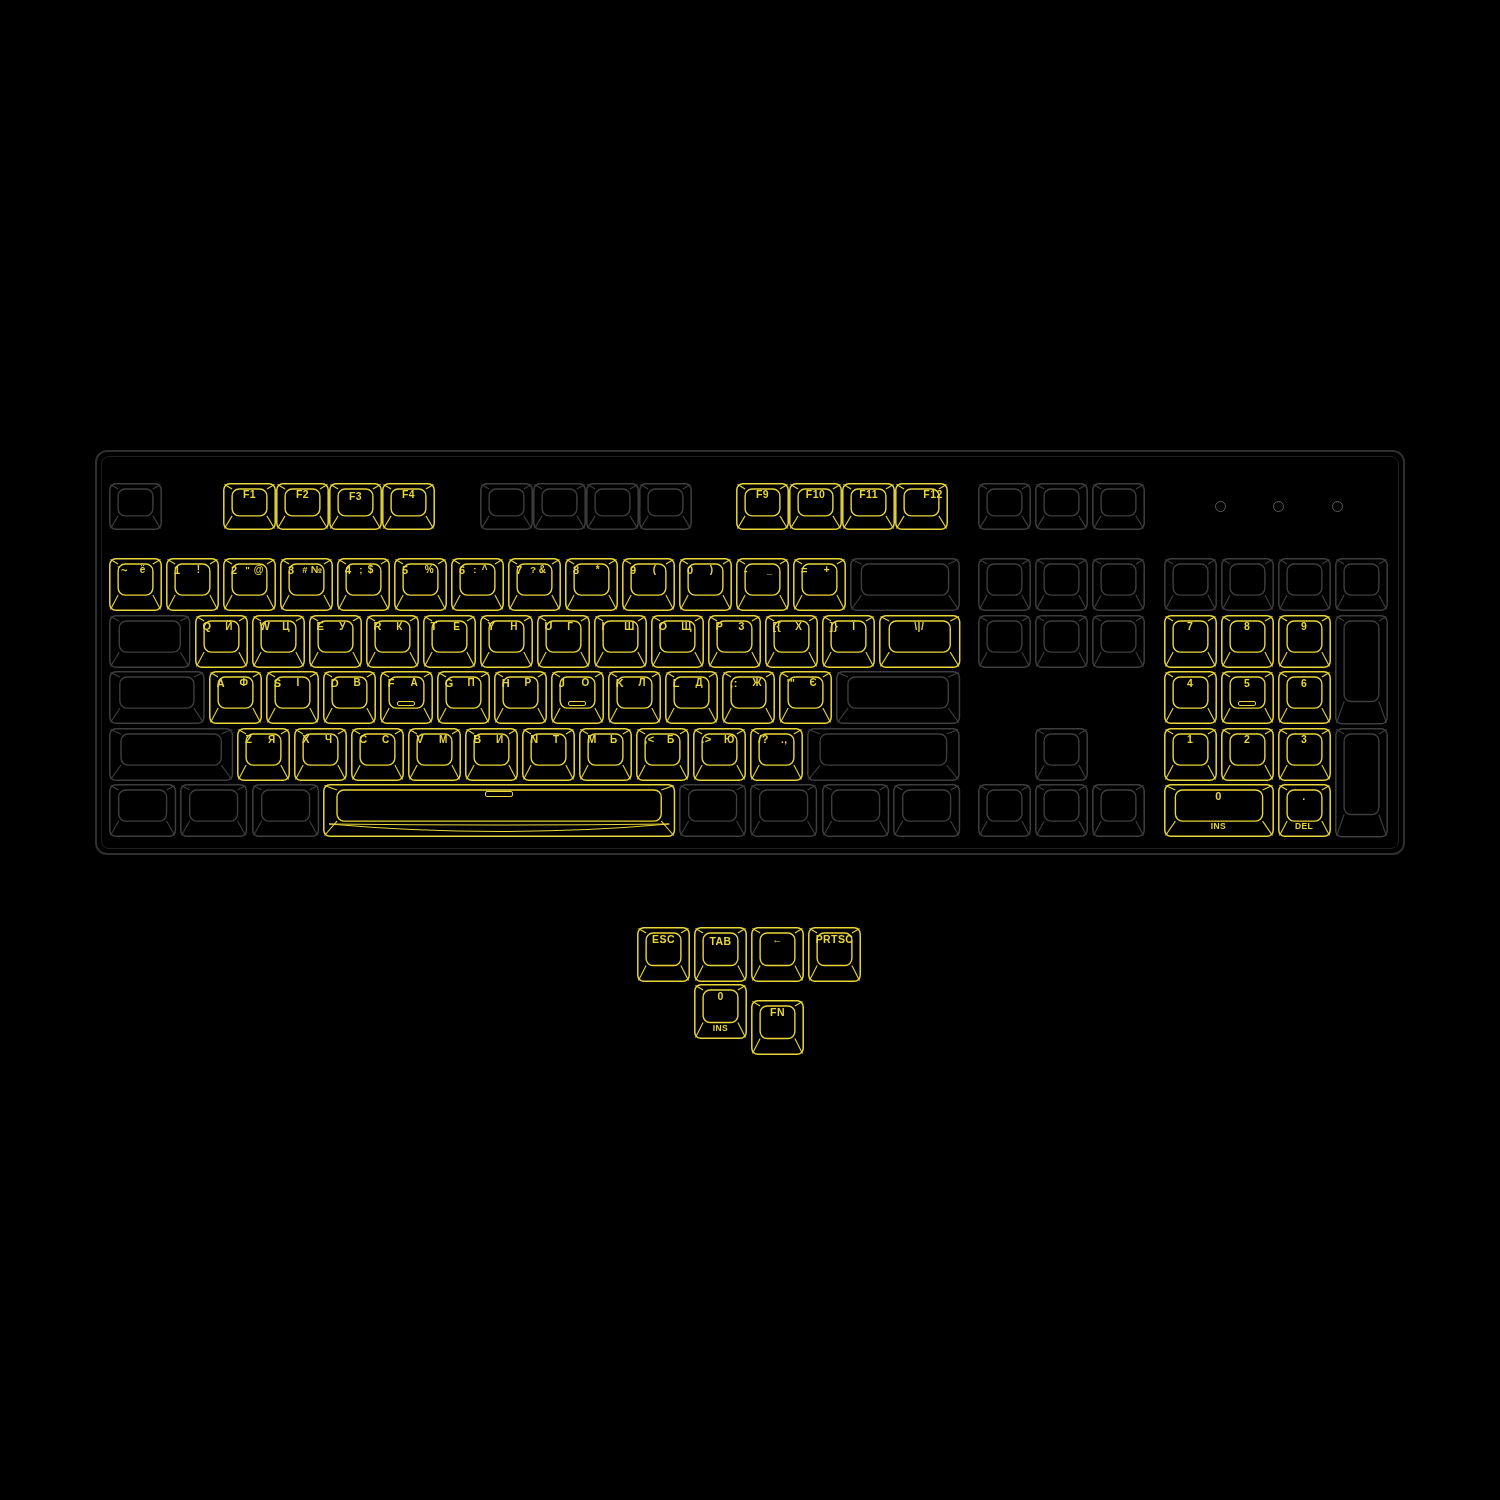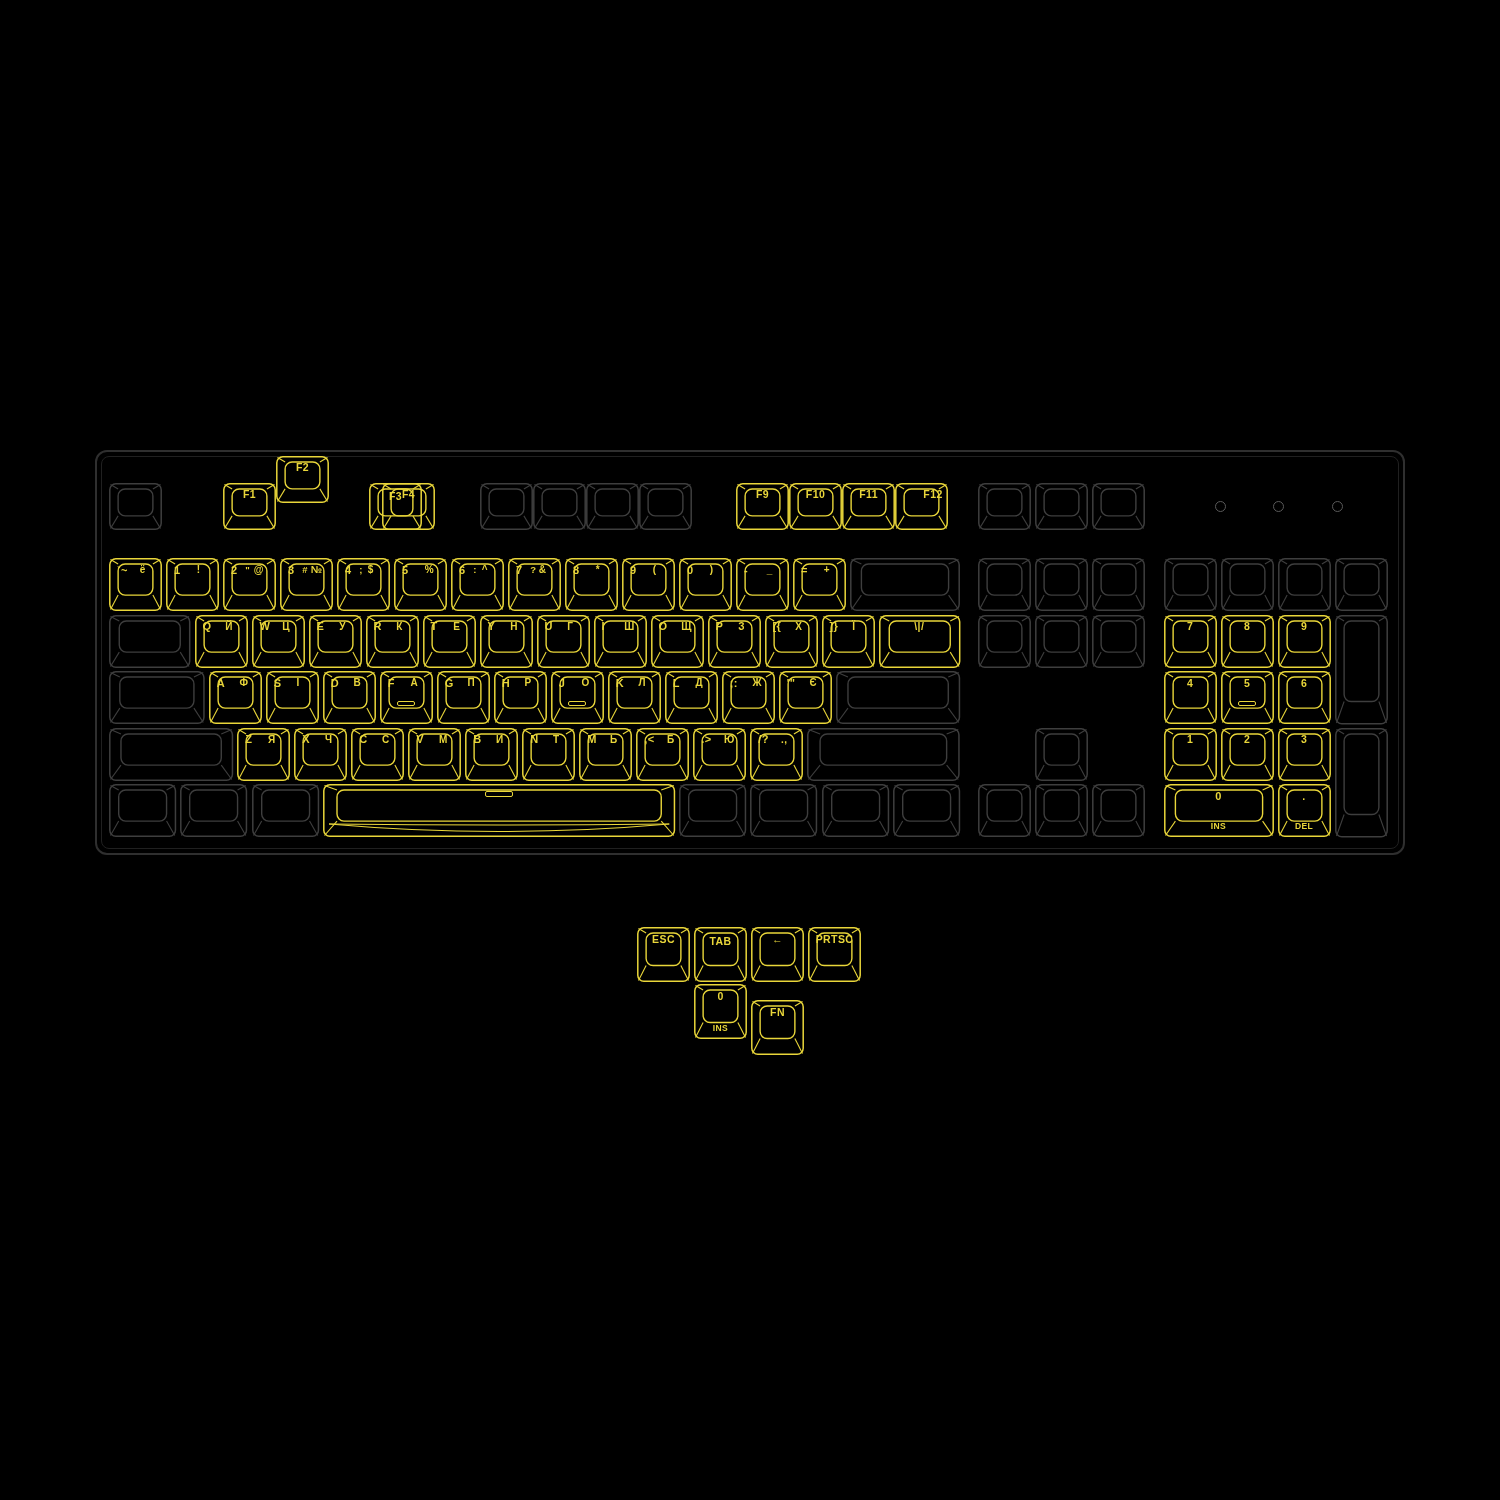--- a/index.html
+++ b/index.html
@@ -44,32 +44,32 @@
       <svg width="53" height="47" viewBox="0 0 53 47">
         <rect x="0.8" y="0.8" width="51.4" height="45.4" rx="6" fill="none" stroke="currentColor" stroke-width="1.5"></rect>
         <rect x="9.120000000000001" y="6" width="34.76" height="26.9" rx="7" fill="none" stroke="currentColor" stroke-width="1.4"></rect>
         <line x1="1.5" y1="1.5" x2="9.120000000000001" y2="6" stroke="currentColor" stroke-width="1.1"></line>
         <line x1="51.5" y1="1.5" x2="43.879999999999995" y2="6" stroke="currentColor" stroke-width="1.1"></line>
         <line x1="1.5" y1="45.5" x2="9.120000000000001" y2="32.9" stroke="currentColor" stroke-width="1.1"></line>
         <line x1="51.5" y1="45.5" x2="43.879999999999995" y2="32.9" stroke="currentColor" stroke-width="1.1"></line>
       </svg>
       <span class="leg pos-tc">F1</span>
     </div>
-    <div class="key on" style="left: 276.01px; top: 456px; width: 53px; height: 47px;">
+    <div class="key on" style="left: 276.01px; top: 483px; width: 53px; height: 47px;">
       <svg width="53" height="47" viewBox="0 0 53 47">
         <rect x="0.8" y="0.8" width="51.4" height="45.4" rx="6" fill="none" stroke="currentColor" stroke-width="1.5"></rect>
         <rect x="9.120000000000001" y="6" width="34.76" height="26.9" rx="7" fill="none" stroke="currentColor" stroke-width="1.4"></rect>
         <line x1="1.5" y1="1.5" x2="9.120000000000001" y2="6" stroke="currentColor" stroke-width="1.1"></line>
         <line x1="51.5" y1="1.5" x2="43.879999999999995" y2="6" stroke="currentColor" stroke-width="1.1"></line>
         <line x1="1.5" y1="45.5" x2="9.120000000000001" y2="32.9" stroke="currentColor" stroke-width="1.1"></line>
         <line x1="51.5" y1="45.5" x2="43.879999999999995" y2="32.9" stroke="currentColor" stroke-width="1.1"></line>
       </svg>
       <span class="leg pos-tc">F2</span>
     </div>
-    <div class="key on" style="left: 329.02px; top: 483px; width: 53px; height: 63px; margin-left: 40px;">
+    <div class="key on" style="left: 329.02px; top: 483px; width: 53px; height: 63px;">
       <svg width="53" height="47" viewBox="0 0 53 47">
         <rect x="0.8" y="0.8" width="51.4" height="45.4" rx="6" fill="none" stroke="currentColor" stroke-width="1.5"></rect>
         <rect x="9.120000000000001" y="6" width="34.76" height="26.9" rx="7" fill="none" stroke="currentColor" stroke-width="1.4"></rect>
         <line x1="1.5" y1="1.5" x2="9.120000000000001" y2="6" stroke="currentColor" stroke-width="1.1"></line>
         <line x1="51.5" y1="1.5" x2="43.879999999999995" y2="6" stroke="currentColor" stroke-width="1.1"></line>
         <line x1="1.5" y1="45.5" x2="9.120000000000001" y2="32.9" stroke="currentColor" stroke-width="1.1"></line>
         <line x1="51.5" y1="45.5" x2="43.879999999999995" y2="32.9" stroke="currentColor" stroke-width="1.1"></line>
       </svg>
       <span class="leg pos-tc">F3</span>
     </div>

